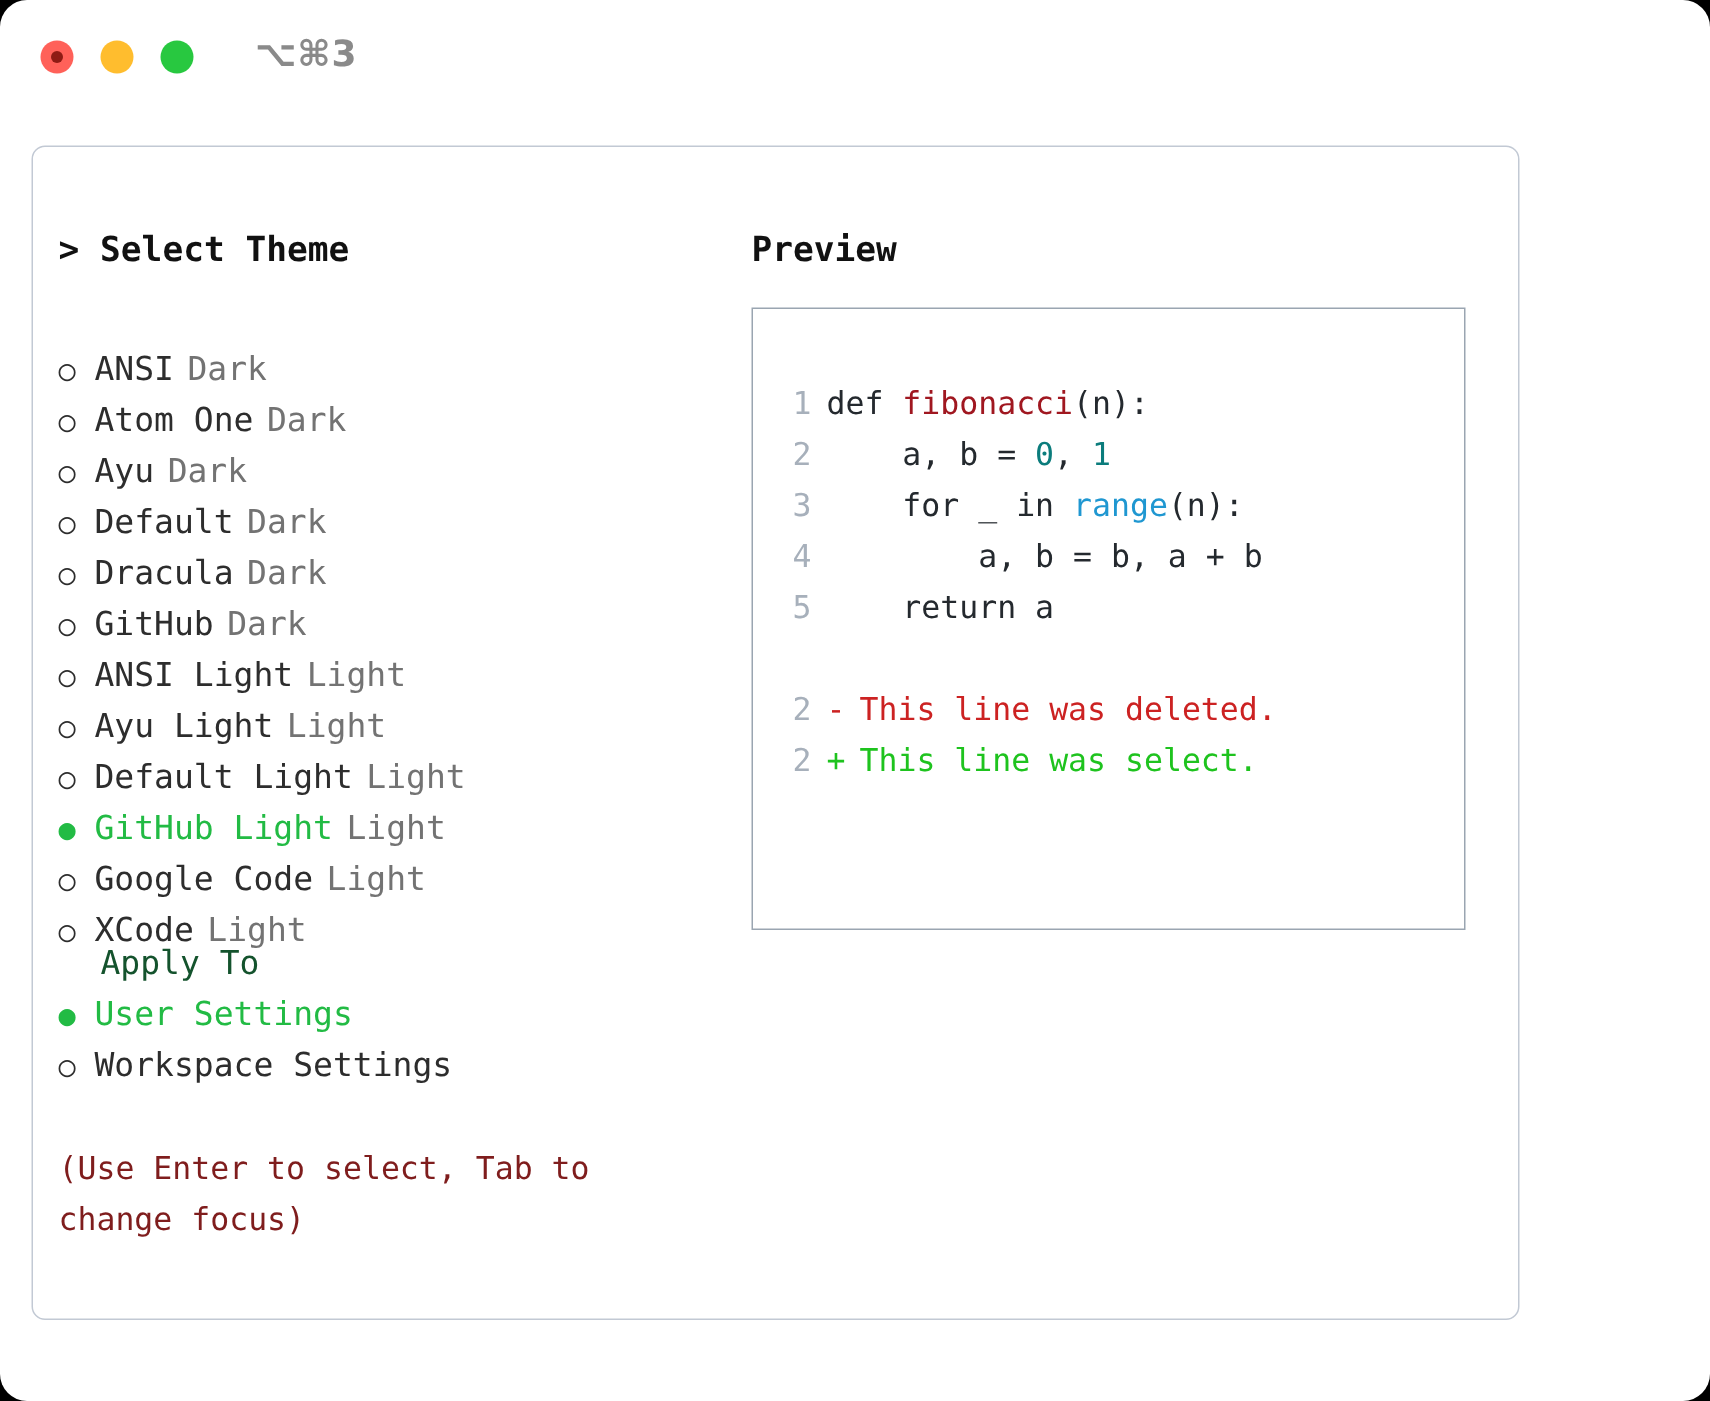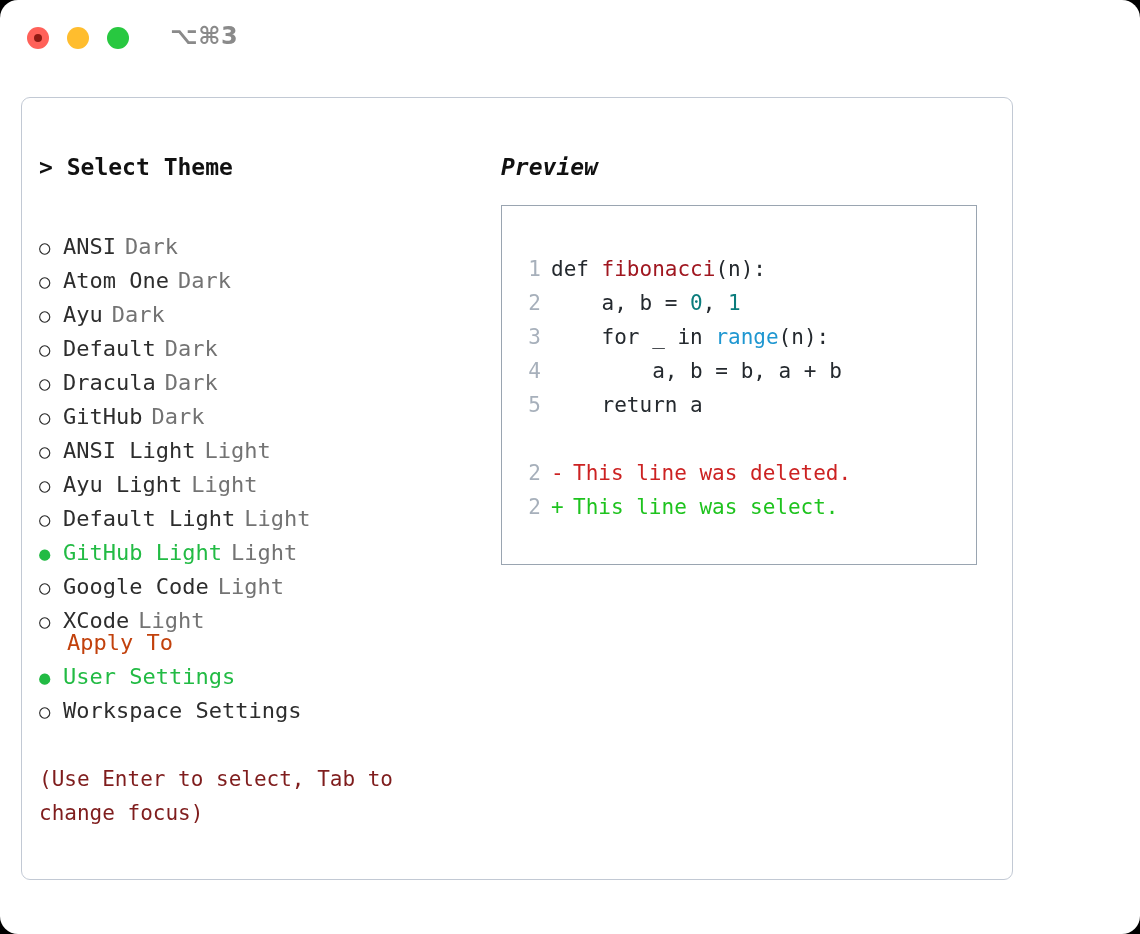--- a/index.html
+++ b/index.html
@@ -125,21 +125,21 @@
     color: #2d2d2d;
     font-size: 19px;
   }
   .theme-item.selected .marker { color: #22bb44; }
   .theme-name { color: #2d2d2d; }
   .theme-item.selected .theme-name { color: #22bb44; }
   .theme-badge { color: #737373; padding-left: 9px; margin-top: 46px; }
 
   .apply-title {
     font-size: 22px;
-    color: #c2410c;
+    color: #14532d;
     line-height: 34px;
     height: 34px;
     padding-left: 28px;
     white-space: pre;
   }
   .spacer-row { height: 34px; }
 
   .hint {
     font-size: 21px;
     color: #7f1d1d;
@@ -154,27 +154,26 @@
     left: 479px;
     top: 52px;
     width: 490px;
   }
 
   .preview-title {
     font-size: 23px;
     font-weight: bold;
     color: #111111;
     line-height: 34px;
-    font-style: italic;
   }
 
   .preview-box {
     margin-top: 21px;
     width: 476px;
-    height: 360px;
+    height: 415px;
     border: 1.5px solid #9aa5b1;
     box-sizing: border-box;
     background: #ffffff;
     position: relative;
   }
 
   .code-block {
     position: absolute;
     left: 17px;
     top: 46px;

